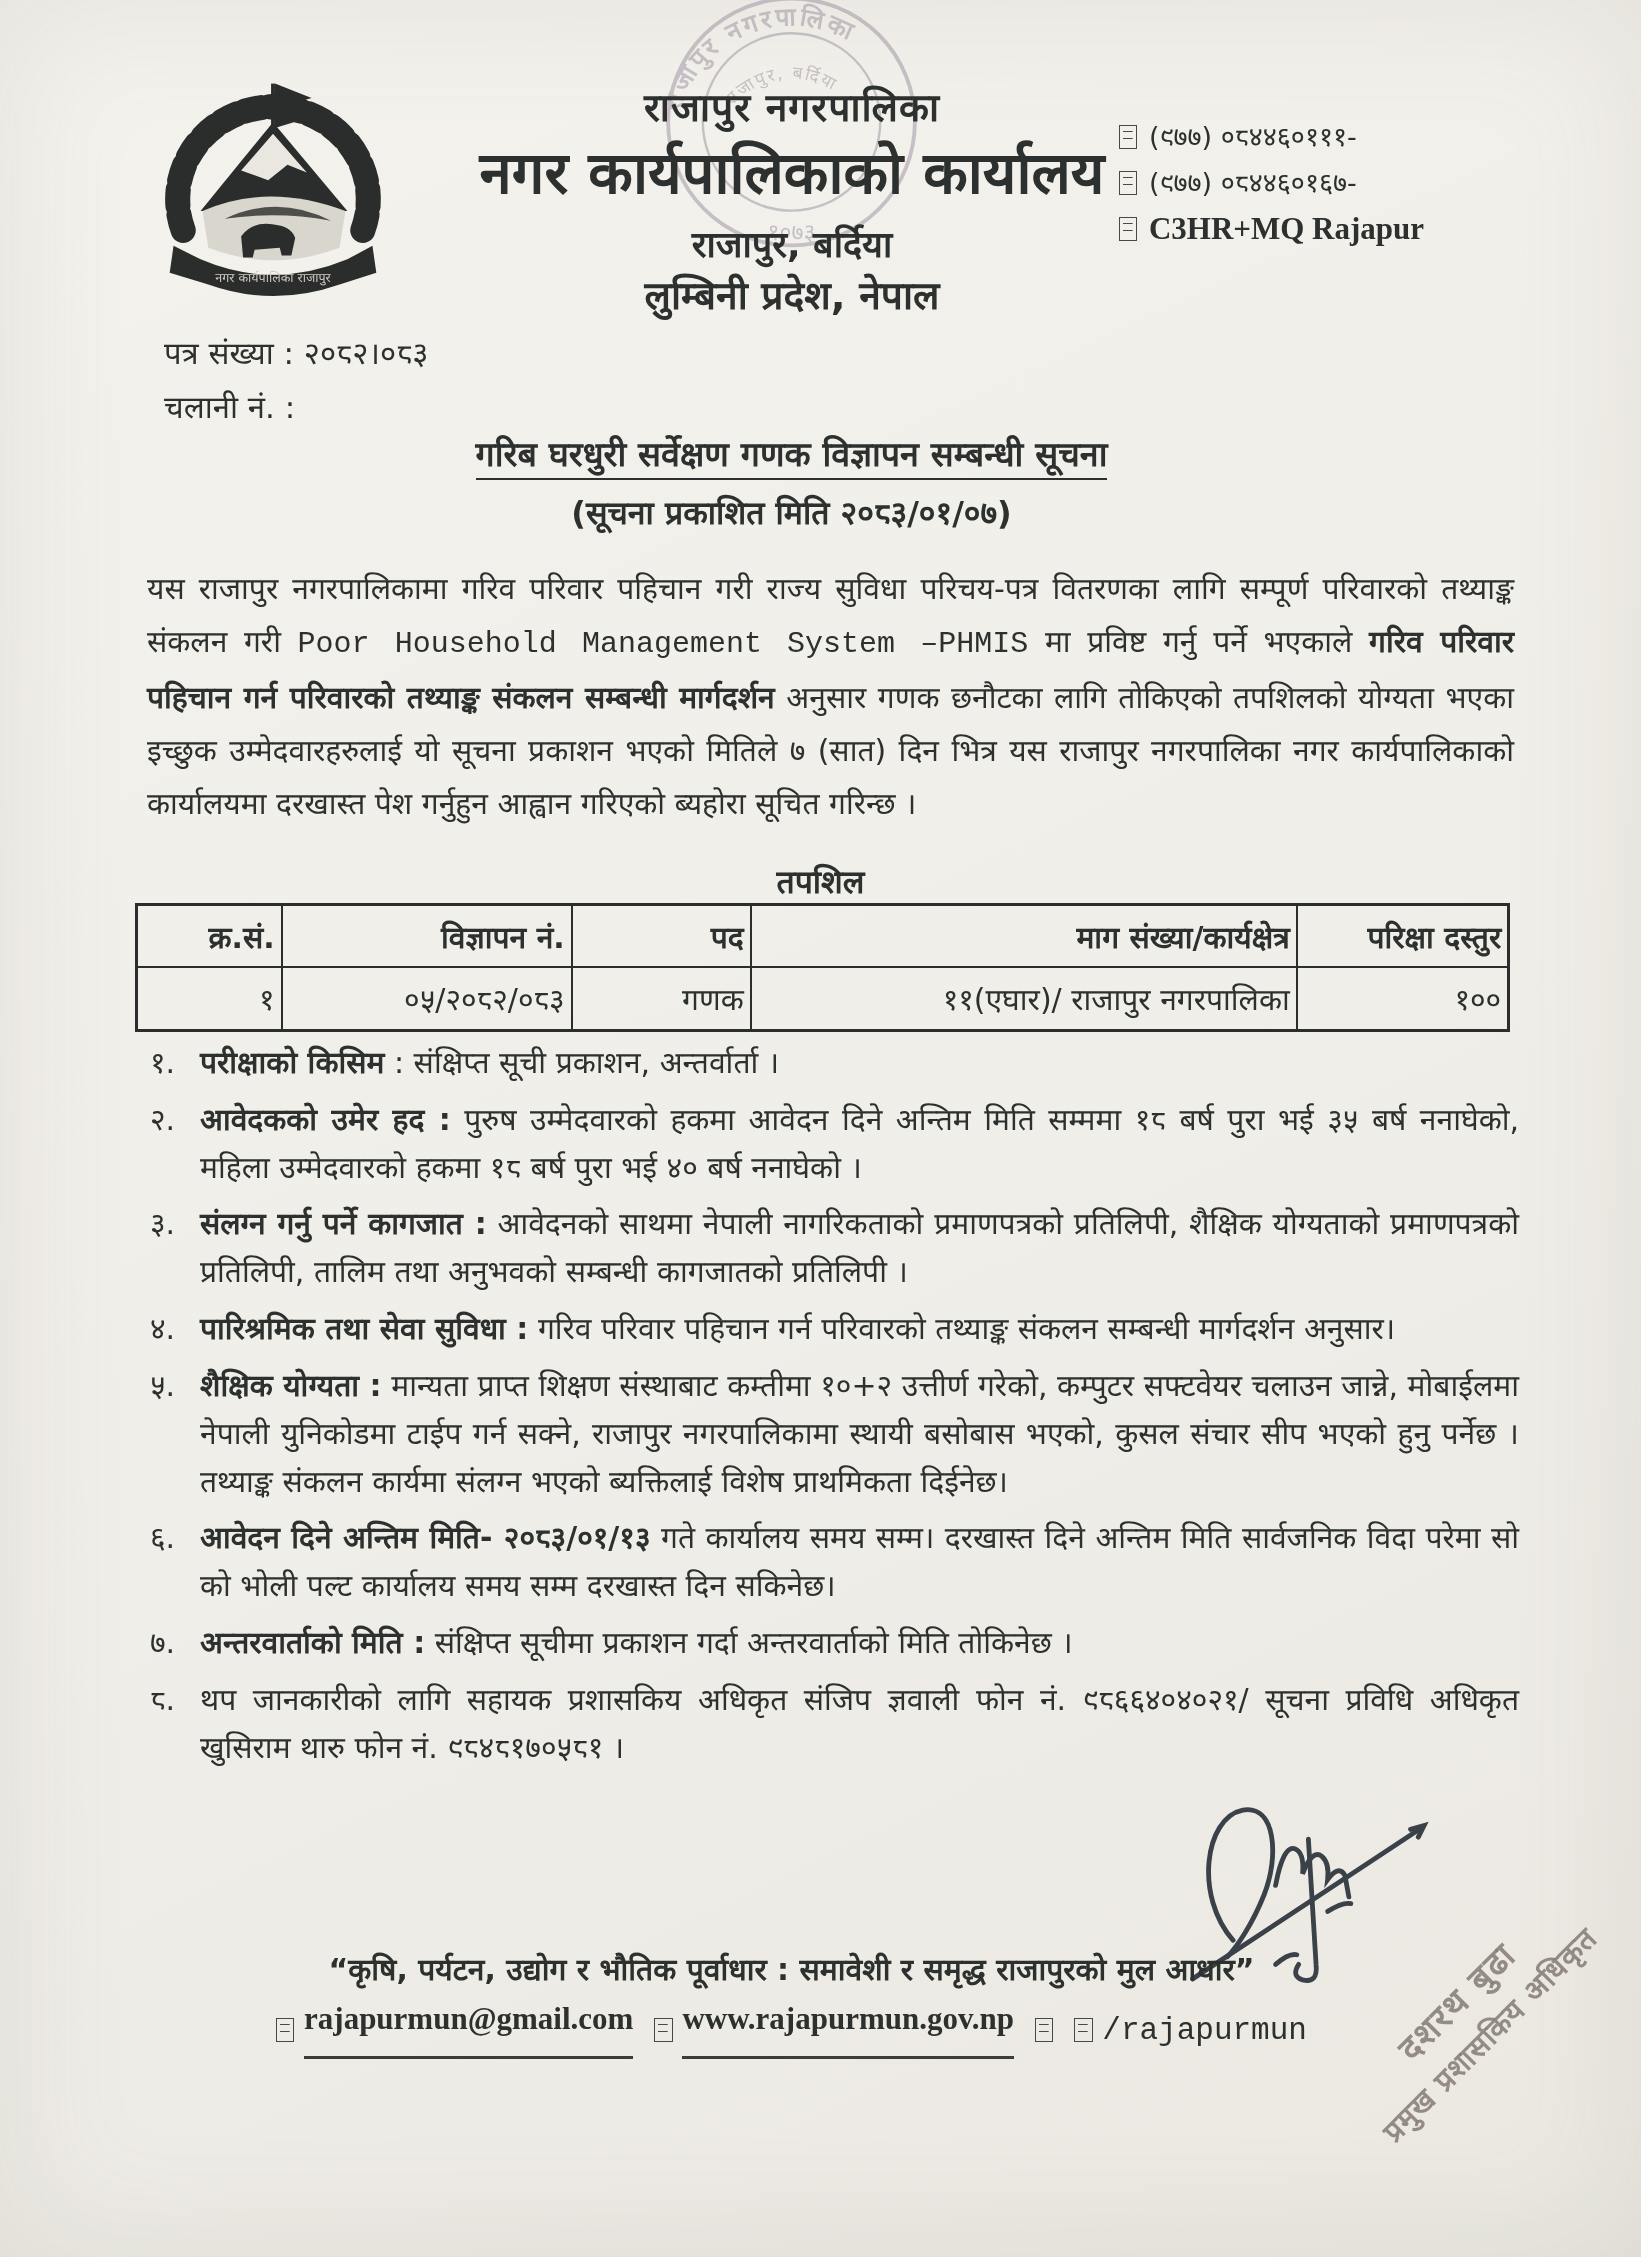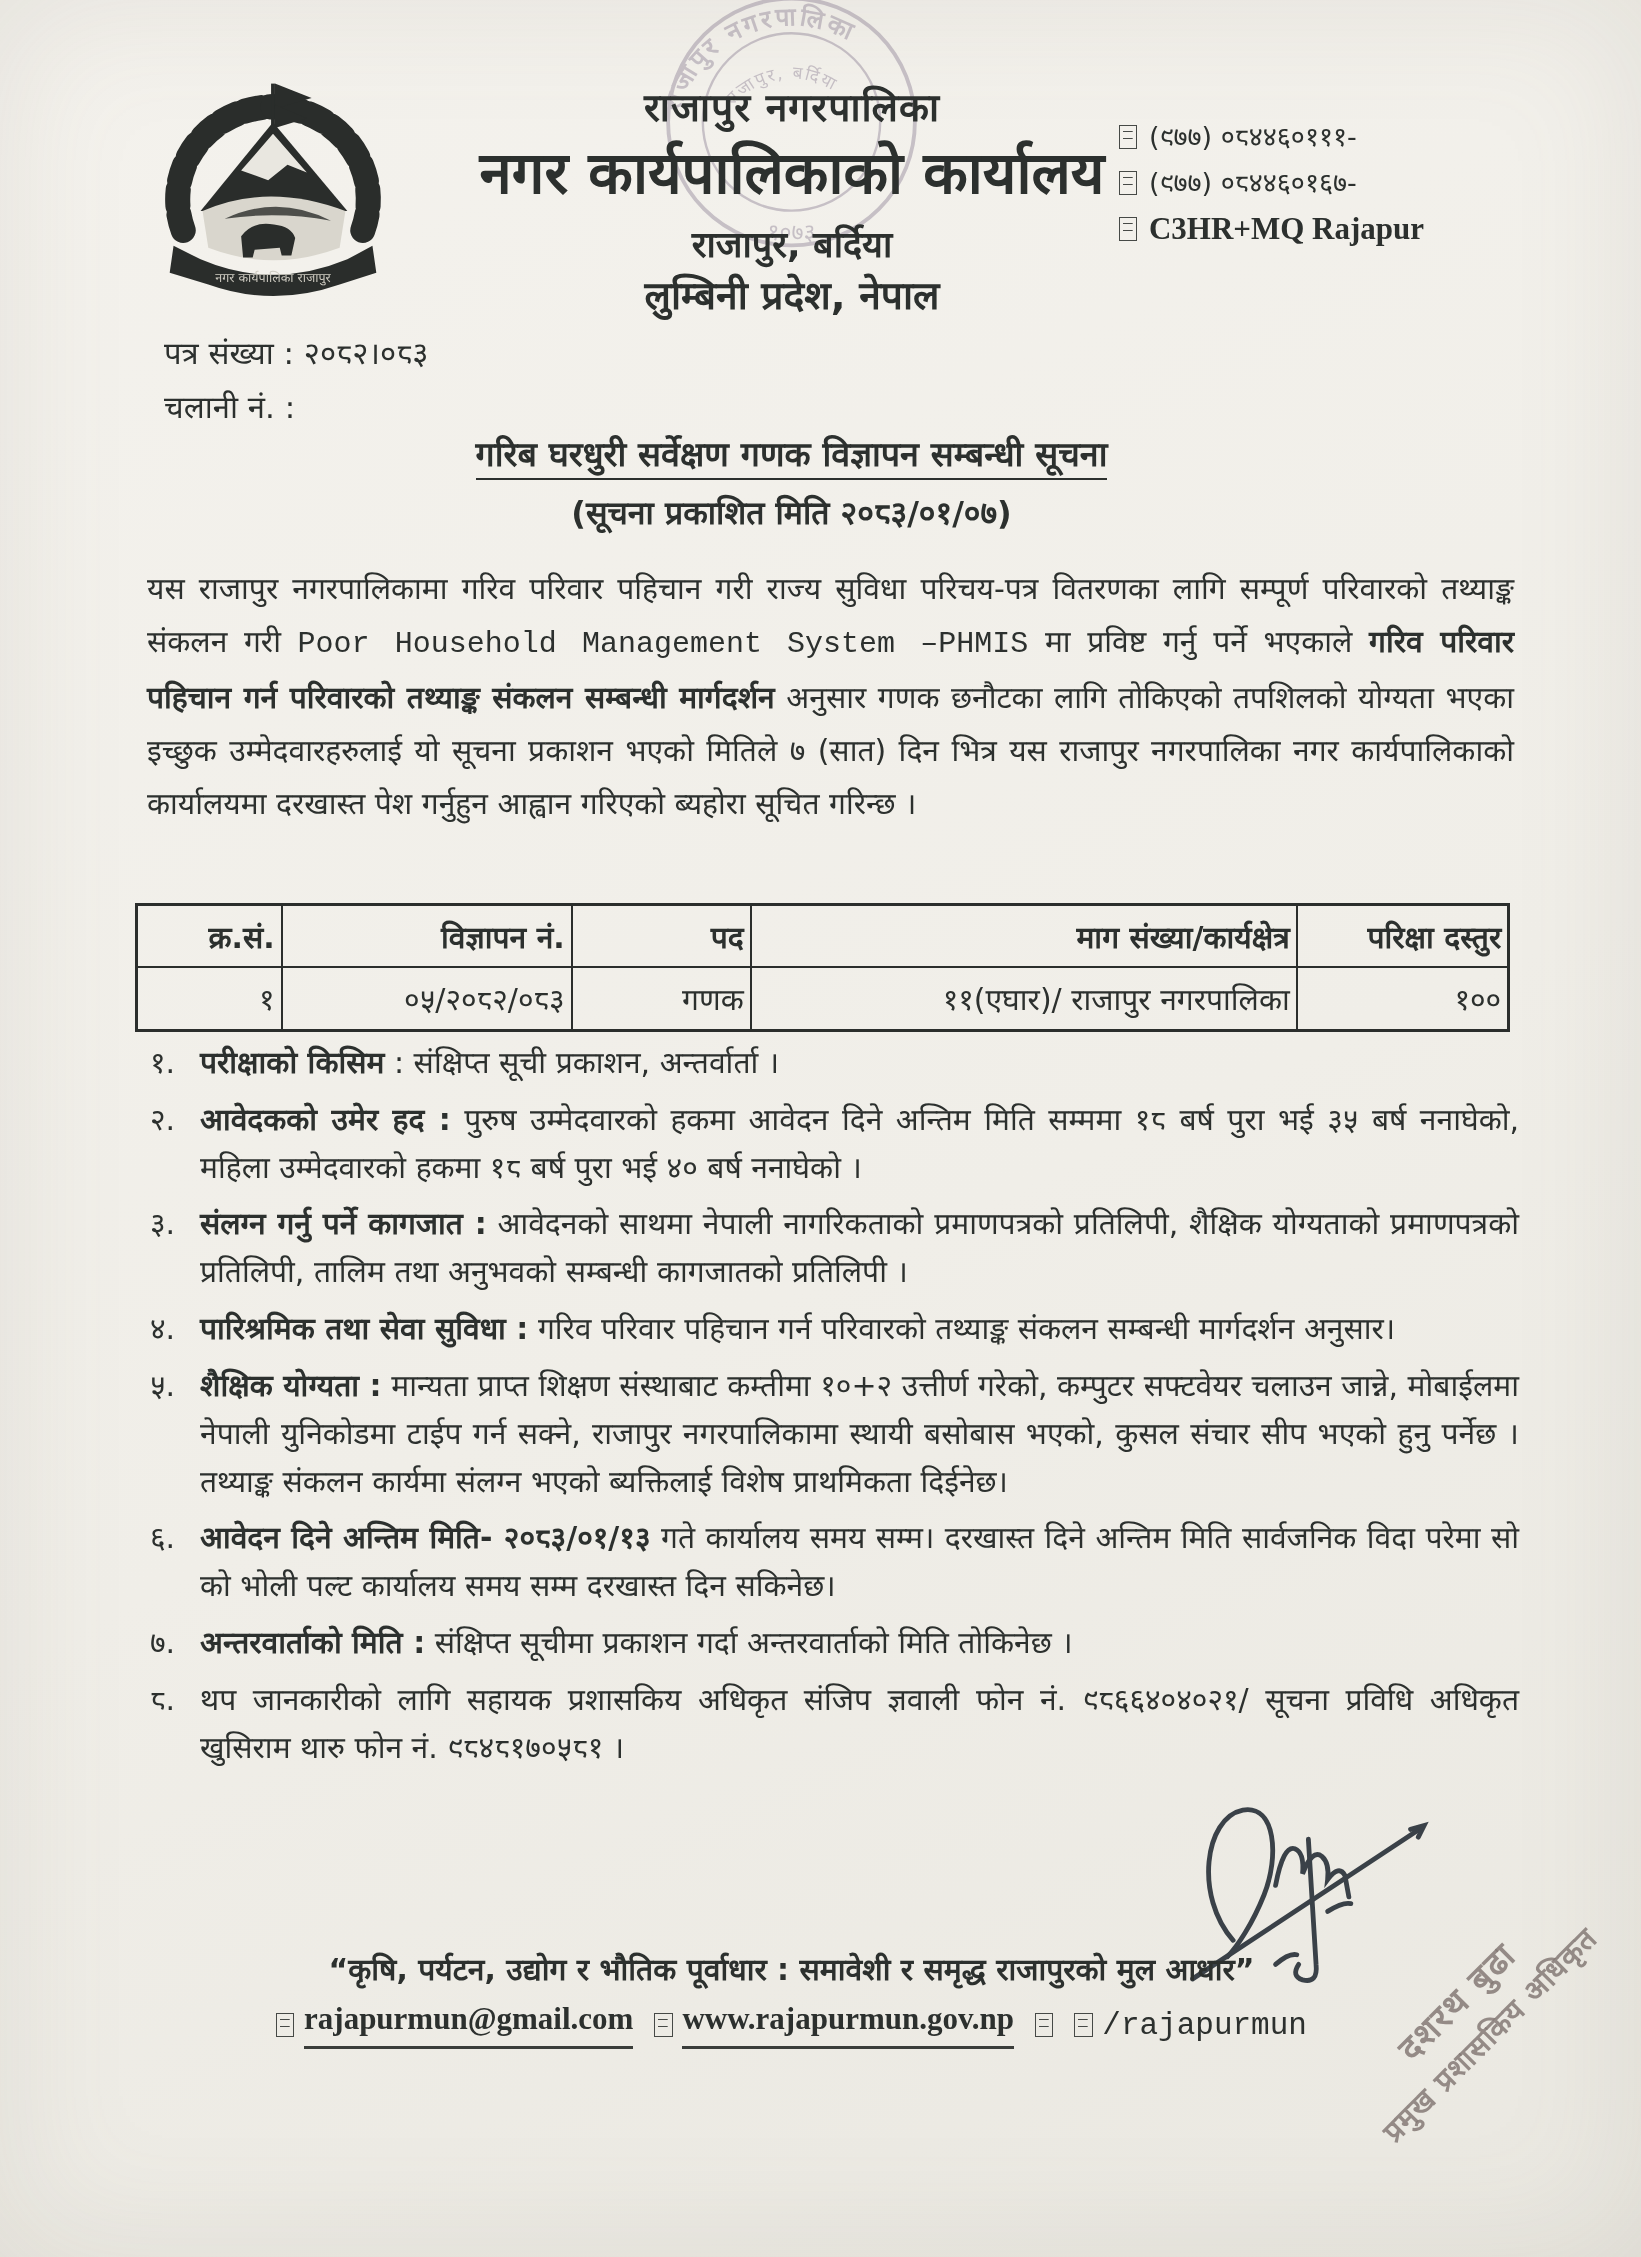--- a/index.html
+++ b/index.html
@@ -69,21 +69,21 @@
     transform:rotate(-45deg);transform-origin:50% 50%;
     color:rgba(128,117,113,0.82);line-height:1.5;}
   .stamp .s1{font-size:34px;font-weight:bold;letter-spacing:1.9px;}
   .stamp .s2{font-size:29px;font-weight:bold;letter-spacing:1px;}
 
   
   .slogan{position:absolute;left:0;top:1948px;width:1583px;text-align:center;font-size:30px;font-weight:bold;}
   .links{position:absolute;left:0;top:2001px;width:1583px;display:flex;justify-content:center;align-items:center;
     gap:21px;font-size:31px;}
   .links .lnk{display:flex;align-items:center;gap:9.7px;}
-  .links .u{border-bottom:3.9px solid #3a3d3a;padding-bottom:9px;}
+  .links .u{border-bottom:3.9px solid #3a3d3a;padding-bottom:19px;}
 </style>
 </head>
 <body>
 
 <div class="page">
 
   <svg class="seal" viewBox="0 0 330 306">
     <defs>
       <path id="arcTop" d="M 45 160 A 120 120 0 0 1 285 160"></path>
       <path id="arcMid" d="M 85 175 A 80 80 0 0 1 245 175"></path>
@@ -148,20 +148,21 @@
   <div class="meta">
     <div>पत्र संख्या : २०८२।०८३</div>
     <div>चलानी नं. :</div>
   </div>
 
   <div class="title"><span>गरिब घरधुरी सर्वेक्षण गणक विज्ञापन सम्बन्धी सूचना</span></div>
   <div class="subtitle">(सूचना प्रकाशित मिति २०८३/०१/०७)</div>
 
   <div class="par"><span>यस राजापुर नगरपालिकामा गरिव परिवार पहिचान गरी राज्य सुविधा परिचय-पत्र वितरणका लागि सम्पूर्ण परिवारको तथ्याङ्क संकलन गरी </span><span class="latin">Poor Household Management System –PHMIS</span><span> मा प्रविष्ट गर्नु पर्ने भएकाले </span><span class="b ">गरिव परिवार पहिचान गर्न परिवारको तथ्याङ्क संकलन सम्बन्धी मार्गदर्शन</span><span> अनुसार गणक छनौटका लागि तोकिएको तपशिलको योग्यता भएका इच्छुक उम्मेदवारहरुलाई यो सूचना प्रकाशन भएको मितिले ७ (सात) दिन भित्र यस राजापुर नगरपालिका नगर कार्यपालिकाको कार्यालयमा दरखास्त पेश गर्नुहुन आह्वान गरिएको ब्यहोरा सूचित गरिन्छ ।</span></div>
 
+  <div class="tbl-head">तपशिल</div>
   <table class="detail">
     <colgroup>
       <col style="width:145px">
         <col style="width:290px">
         <col style="width:179px">
         <col style="width:546px">
         <col style="width:212px">
     </colgroup>
     <thead>
         <tr>

